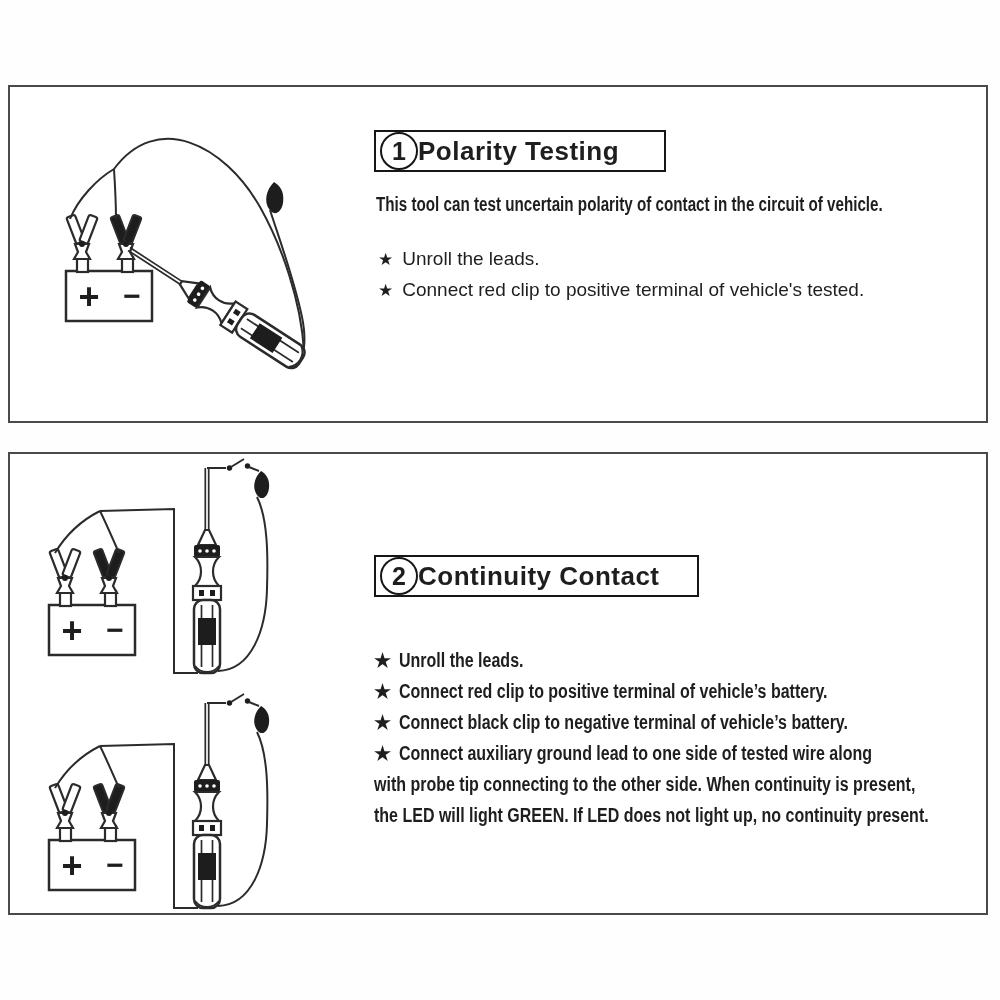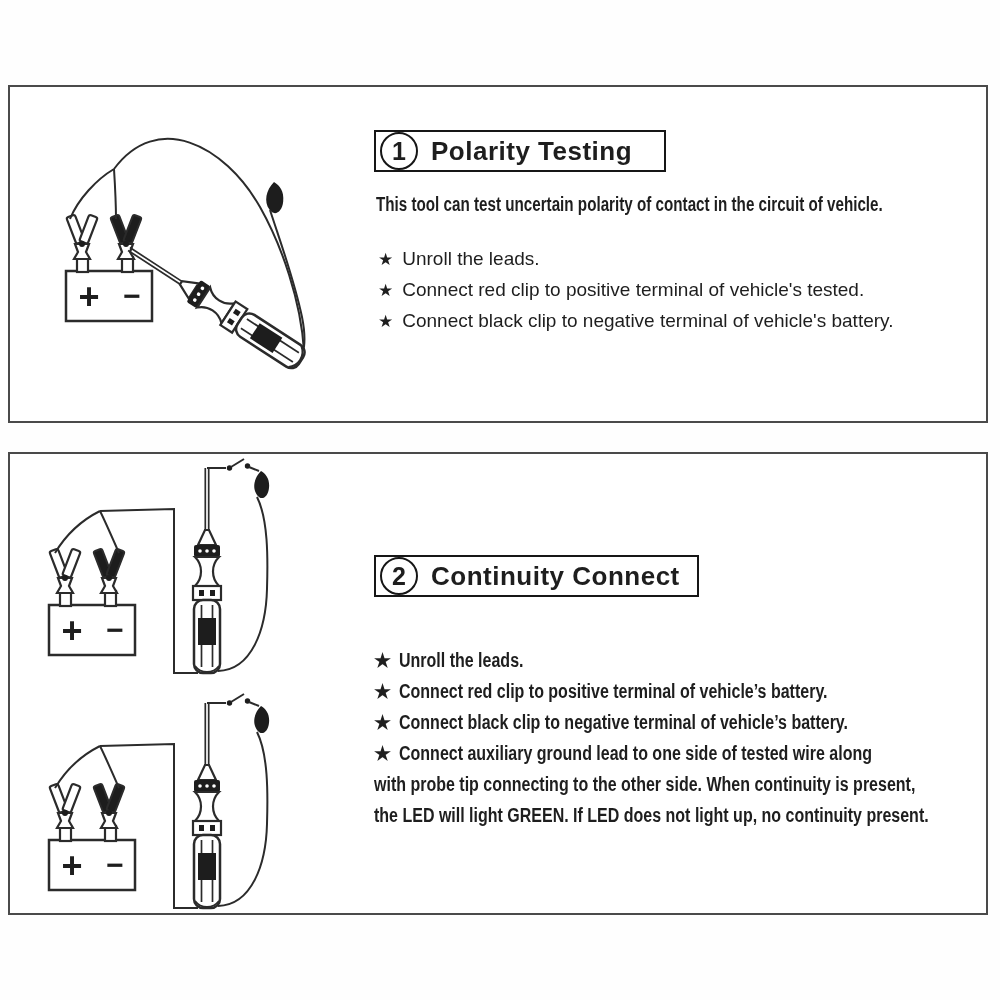--- a/index.html
+++ b/index.html
@@ -10,21 +10,21 @@
   #panel1{top:85px;height:338px;}
   #panel2{top:452px;height:463px;}
 
   .titlebox{position:absolute;display:flex;align-items:center;background:#fff;
             border:2px solid #161616;box-sizing:border-box;}
   #titlebox1{left:364px;top:43px;width:292px;height:42px;}
   #titlebox2{left:364px;top:101px;width:325px;height:42px;}
   .badge{width:38px;height:38px;min-width:38px;border:2.5px solid #161616;border-radius:50%;
          margin-left:4px;display:flex;align-items:center;justify-content:center;
          font-size:25px;font-weight:bold;background:#fff;box-sizing:border-box;}
-  .titletext{font-size:26px;font-weight:bold;margin-left:13px;letter-spacing:.5px;white-space:nowrap;}
+  .titletext{font-size:26px;font-weight:bold;letter-spacing:.5px;white-space:nowrap;}
 
   .subtitle{position:absolute;left:366px;top:106px;font-size:20px;font-weight:bold;}
   .cond{display:inline-block;transform:scaleX(.76);transform-origin:0 50%;white-space:nowrap;}
 
   .rows1{position:absolute;left:368px;top:156px;}
   .row1{height:31px;line-height:31px;font-size:19px;white-space:nowrap;}
   .star1{font-size:17px;margin-right:9px;}
 
   .rows2{position:absolute;left:364px;top:191px;}
   .row2{height:31px;line-height:31px;font-size:20px;font-weight:bold;white-space:nowrap;}
@@ -143,39 +143,36 @@
       <span class="cond">This tool can test uncertain polarity of contact in the circuit of vehicle.</span>
     </div>
 
     <div class="rows1">
       <div class="row1">
         <span class="star1">★</span><span>Unroll the leads.</span>
       </div>
       <div class="row1">
         <span class="star1">★</span><span>Connect red clip to positive terminal of vehicle's tested.</span>
       </div>
-      <div class="row1">
-        <span class="star1">★</span><span>Connect black clip to negative terminal of vehicle's battery.</span>
-      </div>
     </div>
   </div>
 
   <div class="panel" id="panel2">
 
     <svg class="diag" id="diagB1" width="340" height="225" viewBox="0 0 340 225">
       <use href="#sceneB"></use>
     </svg>
 
     <svg class="diag" id="diagB2" width="340" height="225" viewBox="0 0 340 225">
       <use href="#sceneB"></use>
     </svg>
 
     <div class="titlebox" id="titlebox2">
       <div class="badge">2</div>
-      <div class="titletext">Continuity Connect</div>
+      <div class="titletext">Continuity Contact</div>
     </div>
 
     <div class="rows2">
       <div class="row2">
         <span class="star2">★</span><span class="cond2">Unroll the leads.</span>
       </div>
       <div class="row2">
         <span class="star2">★</span><span class="cond2">Connect red clip to positive terminal of vehicle’s battery.</span>
       </div>
       <div class="row2">

